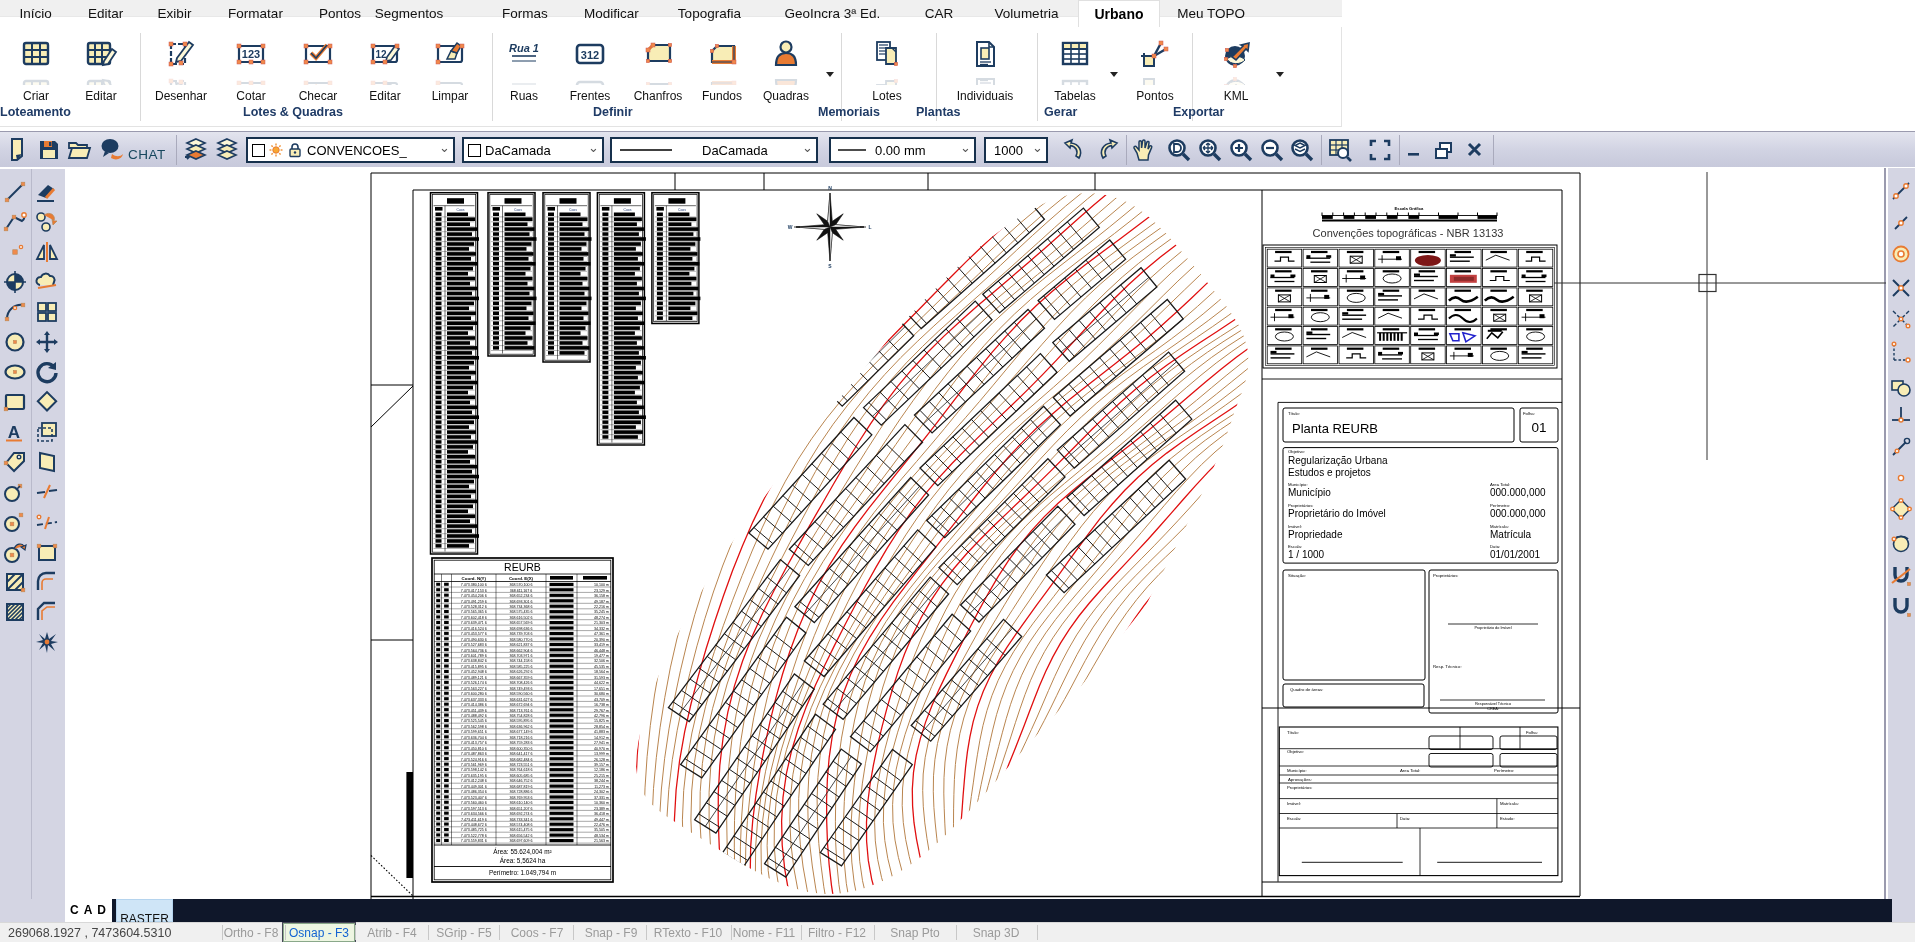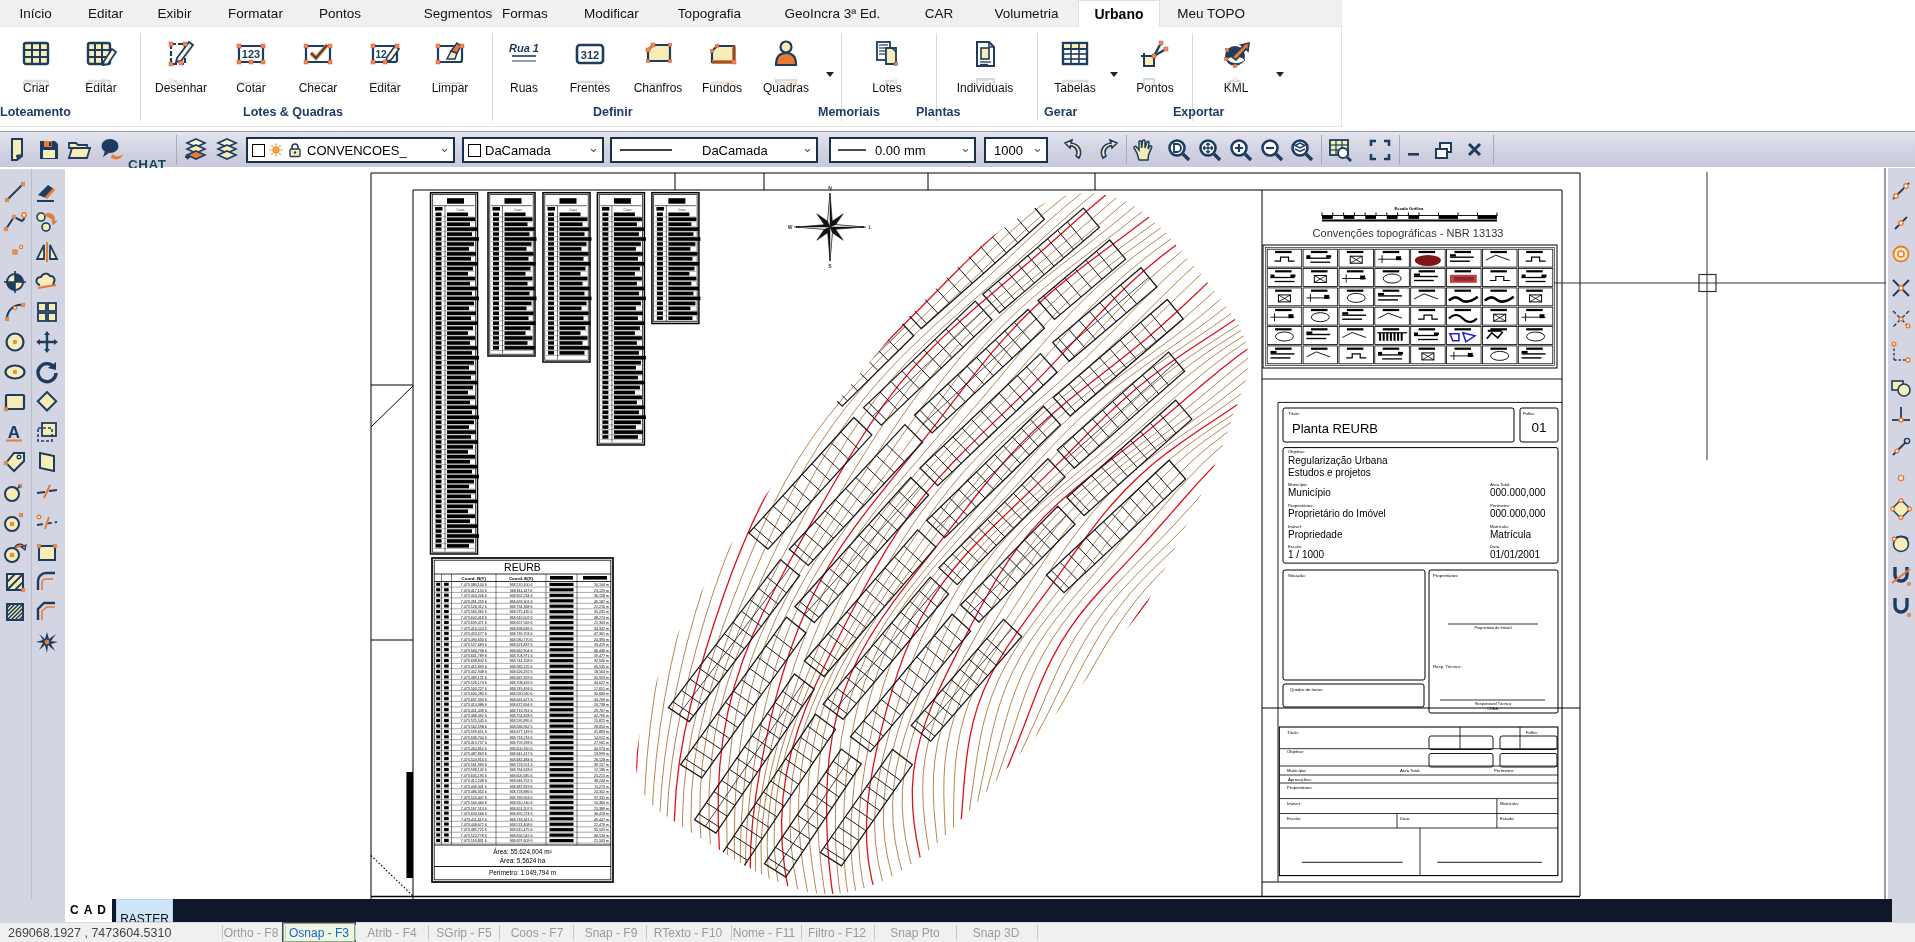--- a/index.html
+++ b/index.html
@@ -1,35 +1,35 @@
 <!DOCTYPE html>
 <html><head><meta charset="utf-8"><title>CAD</title>
 <style>
 *{margin:0;padding:0;box-sizing:border-box}
 html,body{width:1915px;height:942px;overflow:hidden;background:#fff;
  font-family:"Liberation Sans",sans-serif;-webkit-font-smoothing:antialiased}
 #page{position:absolute;left:0;top:0;width:1915px;height:942px;background:#fff}
-#tabbar{position:absolute;left:0;top:0;width:1342px;height:27px;background:#f0f0f0;border-bottom:1px solid #e8e8e8}
+#tabbar{position:absolute;left:0;top:0;width:1342px;height:17px;background:#f0f0f0;border-bottom:1px solid #e8e8e8}
 .tab{position:absolute;top:6px;transform:translateX(-50%);font-size:13.5px;color:#111;white-space:nowrap}
 #activetab{position:absolute;left:1078px;top:0;width:82px;height:28px;background:#fff;border:1px solid #e0e0e0;border-bottom:none;
  text-align:center;font-size:14px;font-weight:bold;color:#000;padding-top:5px}
 #ribbon{position:absolute;left:0;top:27px;width:1342px;height:100px;background:#fff;border-right:1px solid #e3e3e3;border-bottom:1px solid #e3e3e3}
 .rsep{position:absolute;top:6px;width:1px;height:88px;background:#d9d9d9}
 .rbtn{position:absolute;top:10px;width:60px;text-align:center}
 .ricon{height:36px}
 .ric2{position:absolute;top:37px;left:0;right:0;height:11px;overflow:hidden;opacity:0.18}
 .ric2 svg{transform:scaleY(-1)}
-.rlab{font-size:12px;color:#111;margin-top:8px;white-space:nowrap}
+.rlab{font-size:12px;color:#111;margin-top:16px;white-space:nowrap}
 .rgrp{position:absolute;top:78px;width:140px;text-align:left;font-size:12.5px;font-weight:bold;color:#1f3b66;white-space:nowrap}
 .rarrow{position:absolute;width:0;height:0;border-left:4px solid transparent;border-right:4px solid transparent;border-top:5px solid #222}
 
 #tb2{position:absolute;left:0;top:131px;width:1915px;height:37px;
  background:linear-gradient(#e3e4ee,#d0d2e2 55%,#c7c9db);border-top:1px solid #9a9aae;border-bottom:1px solid #fff}
 .t2i{position:absolute;top:5px;width:26px;height:26px}
-#chatlab{position:absolute;left:128px;top:25px;font-size:13.5px;font-weight:bold;color:#17475e;letter-spacing:0.5px}
+#chatlab{position:absolute;left:128px;top:15px;font-size:13.5px;font-weight:normal;color:#17475e;letter-spacing:0.5px}
 .t2sep{position:absolute;top:3px;width:1px;height:30px;background:#fcfcfe;border-left:1px solid #a9aabc}
 .dd{position:absolute;top:5px;height:26px;background:#fff;border:2px solid #16304c;display:flex;align-items:center;padding-left:4px}
 .ddsq{width:13px;height:13px;border:1.6px solid #000;background:#fff;display:inline-block}
 .ddtx{font-size:13px;color:#000000;white-space:nowrap}
 .chev{position:absolute;right:3px;top:1px;font-size:13px;color:#555}
 #tb2end{position:absolute;left:1493px;top:3px;width:1px;height:30px;background:#a9aabc}
 
 #ltools{position:absolute;left:0;top:168px;width:65px;height:754px;background:#d4d5e3;border-top:1px solid #fff}
 #ltools:before{content:"";position:absolute;left:31px;top:0;width:1px;height:100%;background:#b9bacb}
 #rtools{position:absolute;left:1888px;top:168px;width:27px;height:754px;background:#d4d5e3}
@@ -49,21 +49,21 @@
 .ssep{position:absolute;top:2px;width:1px;height:15px;background:#c8c8c8}
 </style></head>
 <body>
 <div id="page">
 <div id="tabbar">
 <span class="tab" style="left:35.6px">Início</span>
 <span class="tab" style="left:105.6px">Editar</span>
 <span class="tab" style="left:174.5px">Exibir</span>
 <span class="tab" style="left:255.5px">Formatar</span>
 <span class="tab" style="left:340px">Pontos</span>
-<span class="tab" style="left:458px">Segmentos</span>
+<span class="tab" style="left:409px">Segmentos</span>
 <span class="tab" style="left:525px">Formas</span>
 <span class="tab" style="left:611.3px">Modificar</span>
 <span class="tab" style="left:709.4px">Topografia</span>
 <span class="tab" style="left:832.4px">GeoIncra 3ª Ed.</span>
 <span class="tab" style="left:938.9px">CAR</span>
 <span class="tab" style="left:1026.5px">Volumetria</span>
 <span class="tab" style="left:1211.2px">Meu TOPO</span>
 <div id="activetab">Urbano</div>
 </div>
 <div id="ribbon">

